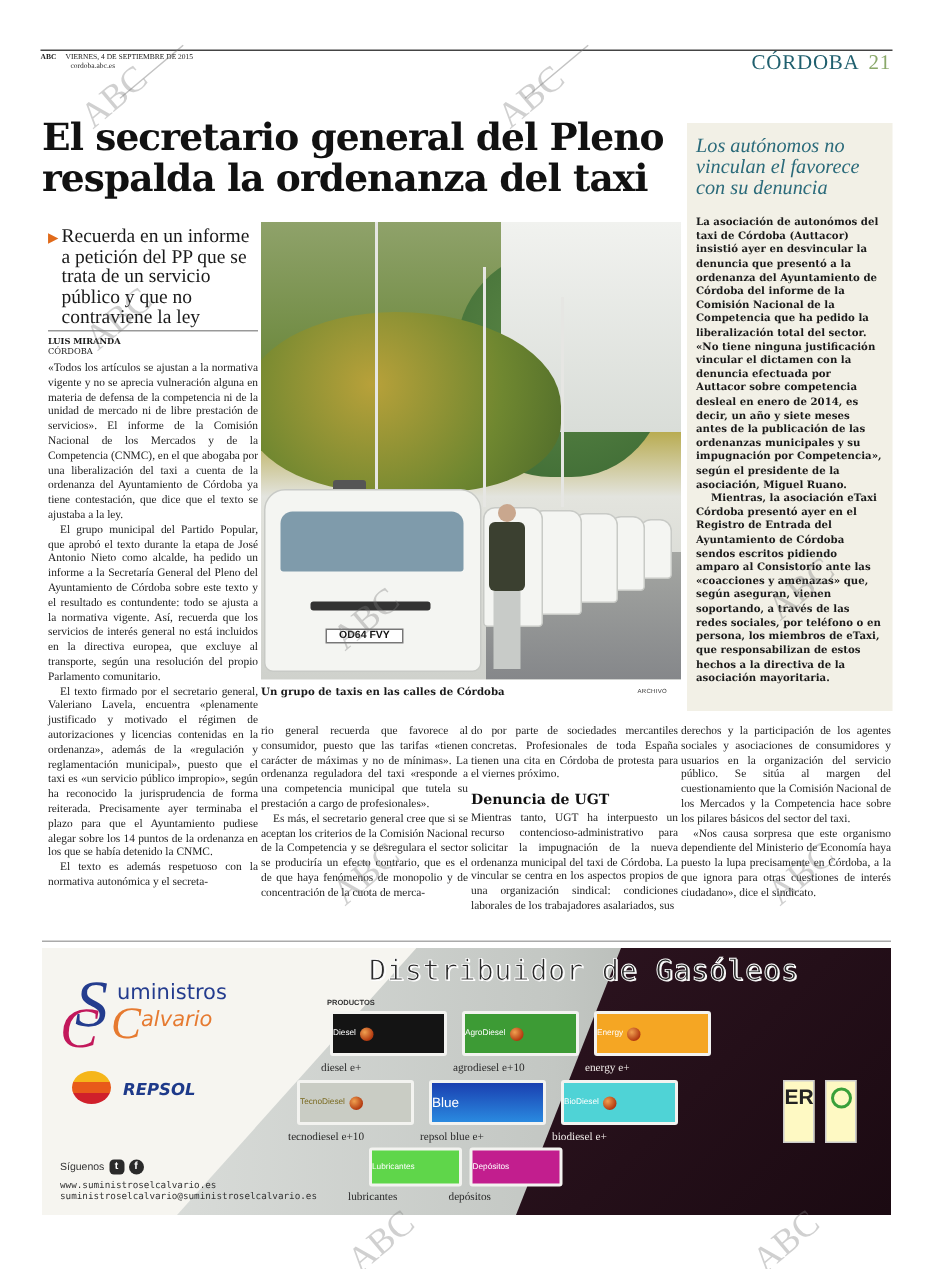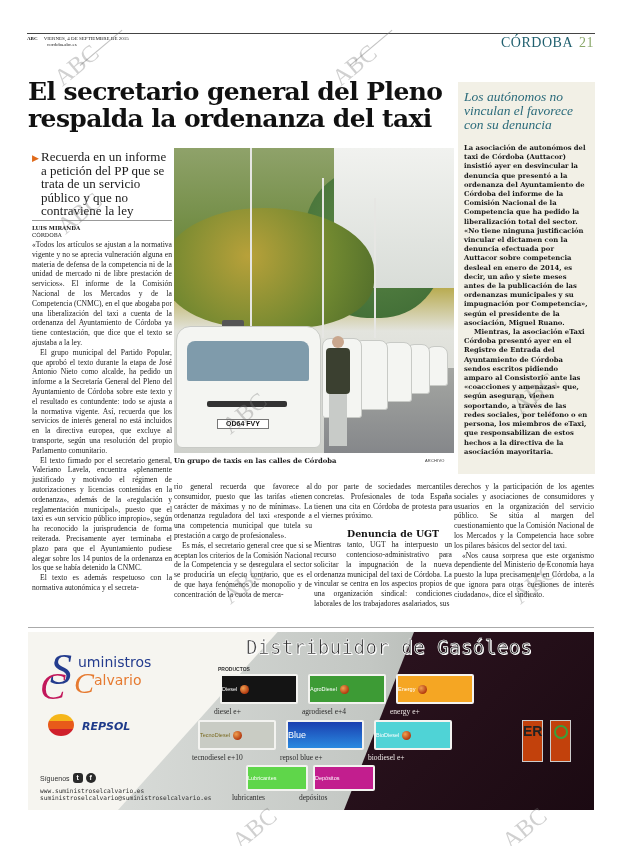--- a/index.html
+++ b/index.html
@@ -28,21 +28,21 @@
   .byline { position: absolute; left: 32px; top: 225px; font-size: 5.5px; line-height: 7px; font-family: "DejaVu Serif", serif; }
   .byline .name { font-weight: bold; display: block; }
 
   .col { position: absolute; font-family: "Liberation Serif", serif; font-size: 7.6px; line-height: 9.8px; color: #222; text-align: justify; }
   .col p { text-indent: 8px; }
   .col p.first { text-indent: 0; }
   .col1 { left: 32px; top: 240px; width: 140px; }
   .col2 { left: 174px; top: 482px; width: 138px; }
   .col3 { left: 314px; top: 482px; width: 138px; }
   .col4 { left: 454px; top: 482px; width: 140px; }
-  .col h3 { font-family: "DejaVu Serif", serif; font-size: 9.4px; line-height: 13px; font-weight: bold; color: #111; margin-top: 6px; margin-left: 33px; }
+  .col h3 { font-family: "DejaVu Serif", serif; font-size: 9.4px; line-height: 13px; font-weight: bold; color: #111; margin-top: 6px; }
 
   .photo { position: absolute; left: 174px; top: 148px; width: 280px; height: 305px; overflow: hidden; background: linear-gradient(180deg, #8fa26a 0%, #6e8a40 30%, #b6a848 45%, #e3e4de 60%, #cfd1cc 100%); }
   .photo .sky { position: absolute; right: 0; top: 0; width: 120px; height: 140px; background: linear-gradient(180deg, #f1f2ef, #d9ddd8); }
   .photo .tree1 { position: absolute; left: -10px; top: 60px; width: 210px; height: 120px; border-radius: 50% 55% 40% 45%; background: radial-gradient(circle at 40% 40%, #b8a13a, #6f8730 60%, #4d6a2a); }
   .photo .tree2 { position: absolute; left: 130px; top: 20px; width: 140px; height: 150px; border-radius: 45%; background: radial-gradient(circle at 50% 40%, #5f8a48, #3d6a34); }
   .photo .road { position: absolute; left: 150px; top: 220px; width: 130px; height: 85px; background: linear-gradient(180deg,#a5a7a3,#85878a); }
   .photo .taxi { position: absolute; background: #f4f5f2; border-radius: 8px 8px 3px 3px; border: 1px solid #c8cac6; }
   .photo .taxi.big { left: 2px; top: 178px; width: 145px; height: 122px; border-radius: 14px 14px 6px 6px; }
   .photo .taxi.big .ws { position: absolute; left: 10px; top: 14px; width: 122px; height: 40px; background: #7f9bab; border-radius: 8px 8px 2px 2px; }
   .photo .taxi.big .plate { position: absolute; left: 40px; top: 92px; width: 52px; height: 10px; background: #fff; border: 1px solid #777; font-family: "Liberation Sans", sans-serif; font-size: 7px; line-height: 8px; text-align: center; color: #111; font-weight: bold; }
@@ -72,29 +72,29 @@
   .productos-label { position: absolute; left: 190px; top: 34px; font-family: "Liberation Sans", sans-serif; font-size: 5px; font-weight: bold; color: #333; }
   .prod { position: absolute; width: 78px; height: 30px; border: 2px solid #f3f3f0; border-radius: 2px; display: flex; align-items: center; justify-content: flex-start; font-family: "Liberation Sans", sans-serif; font-size: 5.5px; color: #fff; gap: 3px; }
   .prod .dot { width: 9px; height: 9px; border-radius: 50%; background: radial-gradient(circle at 35% 35%, #f0a050, #b33a10 70%); display: inline-block; }
   .prod-label { position: absolute; width: 90px; font-family: Liberation Serif, serif; font-size: 7.5px; color: #2a2a2a; }
   .prod-label.light { color: #f0eae8; }
 
   .logo-s { position: absolute; left: 22px; top: 12px; font-family: "Liberation Serif", serif; font-style: italic; font-size: 44px; color: #243c8e; }
   .logo-c { position: absolute; left: 12px; top: 32px; font-family: "Liberation Serif", serif; font-style: italic; font-size: 38px; color: #c2185b; }
   .logo-c2 { position: absolute; left: 46px; top: 34px; font-family: "Liberation Serif", serif; font-style: italic; font-size: 30px; color: #e67a30; }
   .logo-w1 { position: absolute; left: 50px; top: 22px; font-family: "DejaVu Sans", sans-serif; font-size: 14px; color: #243c8e; }
-  .logo-w2 { position: absolute; left: 66px; top: 40px; font-family: "DejaVu Sans", sans-serif; font-size: 14px; color: #e67a30; }
+  .logo-w2 { position: absolute; left: 66px; top: 40px; font-family: "DejaVu Sans", sans-serif; font-style: italic; font-size: 14px; color: #e67a30; }
   .repsol-mark { position: absolute; left: 20px; top: 82px; width: 26px; height: 22px; border-radius: 50%; background: linear-gradient(180deg,#f5b61a 0 33%,#e85a1a 33% 66%,#d0202b 66%); }
   .repsol-text { position: absolute; left: 54px; top: 88px; font-family: "DejaVu Sans", sans-serif; font-style: italic; font-weight: bold; font-size: 11px; color: #1e3a8a; }
   .siguenos { position: absolute; left: 12px; top: 141px; font-family: "Liberation Sans", sans-serif; font-size: 7px; color: #333; display: flex; align-items: center; gap: 3px; }
   .soc { width: 10px; height: 10px; background: #2a2a2a; color: #fff; border-radius: 3px; font-size: 7px; line-height: 10px; text-align: center; font-weight: bold; }
   .soc.round { border-radius: 50%; }
   .web { position: absolute; left: 12px; top: 155px; font-family: "DejaVu Sans Mono", monospace; font-size: 6.2px; line-height: 7px; color: #333; }
 
-  .cert { position: absolute; top: 88px; width: 21px; height: 42px; background: #c2410c; border: 1px solid #ccc; font-family: "Liberation Sans", sans-serif; font-size: 3px; text-align: center; color: #333; padding-top: 2px; }
+  .cert { position: absolute; top: 88px; width: 21px; height: 42px; background: #fef9c3; border: 1px solid #ccc; font-family: "Liberation Sans", sans-serif; font-size: 3px; text-align: center; color: #333; padding-top: 2px; }
   .cert .big { font-size: 14px; font-weight: bold; color: #222; display: block; line-height: 16px; }
   .cert .circ { width: 14px; height: 14px; border: 2px solid #3aa03a; border-radius: 50%; margin: 2px auto; }
   .company { position: absolute; right: 12px; top: 142px; text-align: right; font-family: "DejaVu Sans", sans-serif; font-size: 7.5px; line-height: 9px; color: #f0e8ea; }
 
   
   .wm { position: absolute; font-family: "Liberation Serif", serif; font-size: 24px; color: rgba(120,120,120,0.35); transform: rotate(-40deg); pointer-events: none; }
   .wm-line { position: absolute; height: 1px; background: rgba(120,120,120,0.45); transform-origin: left center; transform: rotate(-40deg); pointer-events: none; }
 </style>
 </head>
 <body>
@@ -213,21 +213,21 @@
   <div class="prod" style="left:192px;top:42px;background:#141414;">
       <span>Diesel</span>
       <span class="dot"></span>
     </div>
   <div class="prod-label" style="left:186px;top:75px;">diesel e+</div>
 
   <div class="prod" style="left:280px;top:42px;background:#3d9b35;">
       <span>AgroDiesel</span>
       <span class="dot"></span>
     </div>
-  <div class="prod-label" style="left:274px;top:75px;">agrodiesel e+4</div>
+  <div class="prod-label" style="left:274px;top:75px;">agrodiesel e+10</div>
 
   <div class="prod" style="left:368px;top:42px;background:#f5a623;">
       <span>Energy</span>
       <span class="dot"></span>
     </div>
   <div class="prod-label light" style="left:362px;top:75px;">energy e+</div>
 
   <div class="prod" style="left:170px;top:88px;background:#c9ccc4;color:#7a6a20;">
       <span>TecnoDiesel</span>
       <span class="dot"></span>

